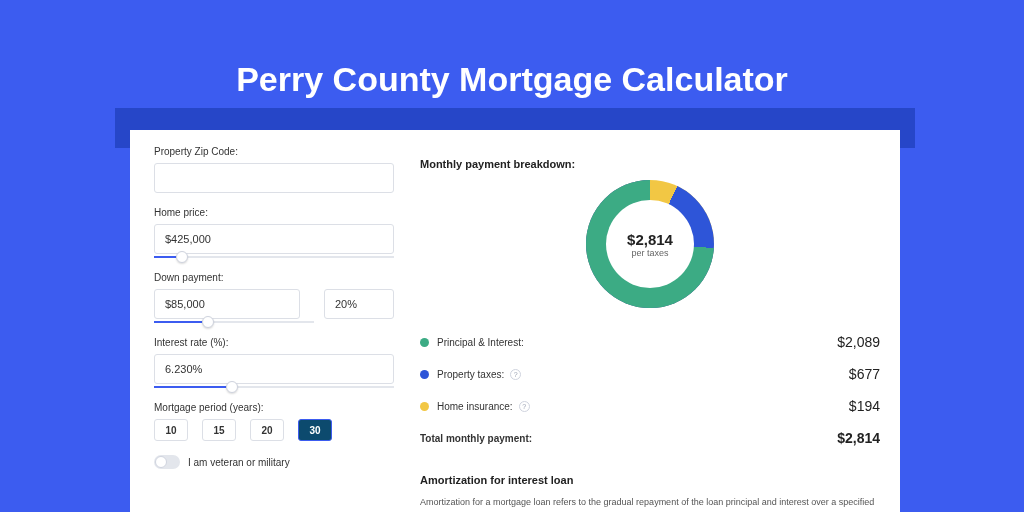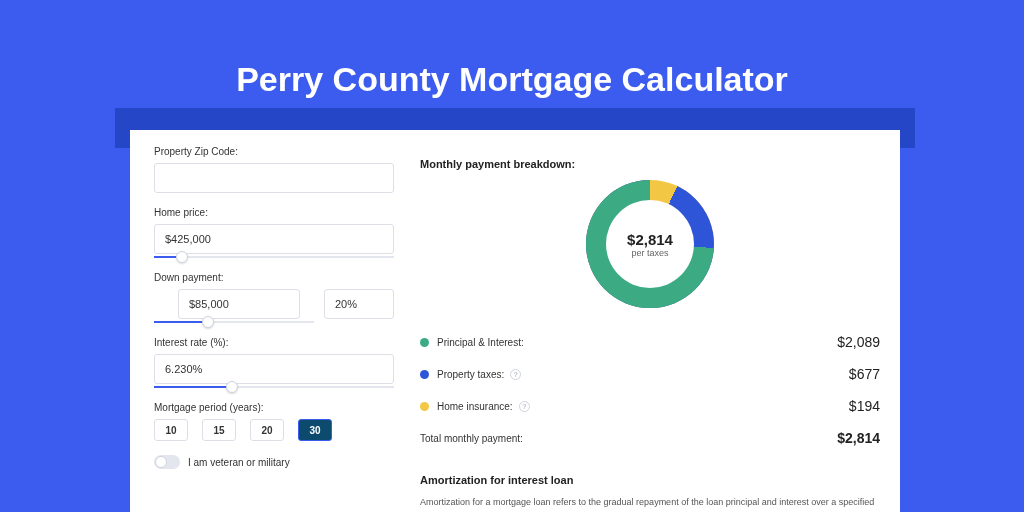--- a/index.html
+++ b/index.html
@@ -40,21 +40,21 @@
 
   .track {
     position: relative; height: 2px; background: #e3e6ec; margin-top: 2px; width: 100%;
   }
   .track .fill { position: absolute; top: 0; left: 0; height: 2px; background: #3c5cf0; }
   .track .thumb {
     position: absolute; top: -5px; width: 12px; height: 12px; border-radius: 50%;
     background: #fff; border: 1px solid #cfd3de; box-shadow: 0 1px 2px rgba(0,0,0,0.15);
   }
 
-  .dp-row { display: flex; gap: 24px; margin-left: 24px; }
+  .dp-row { display: flex; gap: 24px; }
   .dp-row .field { flex: 1; }
   .dp-row .pct { flex: 0 0 70px; }
 
   .period-btns { display: flex; gap: 14px; }
   .period-btn {
     width: 34px; height: 22px; border: 1px solid #dcdfe6; border-radius: 3px;
     background: #fff; font-size: 10px; color: #333; display: flex;
     align-items: center; justify-content: center; font-weight: 700; cursor: pointer;
   }
   .period-btn.active { background: #0c4a6e; color: #fff; border-color: #3c5cf0; }
@@ -78,21 +78,21 @@
     position: absolute; top: 20px; left: 20px; width: 88px; height: 88px; border-radius: 50%;
     background: #fff; display: flex; flex-direction: column; align-items: center; justify-content: center;
   }
   .donut .amt { font-size: 15px; font-weight: 700; color: #222; }
   .donut .per { font-size: 9px; color: #666; }
 
   .legend-row { display: flex; align-items: center; padding: 8px 0; border: none; }
   .legend-row .dot { width: 9px; height: 9px; border-radius: 50%; margin-right: 8px; }
   .legend-row .ltxt { font-size: 10px; color: #333; flex: 1; display: flex; align-items: center; gap: 6px; }
   .legend-row .val { font-size: 14px; color: #222; text-align: left; }
-  .legend-row.total .ltxt { font-weight: 400; }
+  .legend-row.total .ltxt { font-weight: 700; }
   .legend-row.total .val { font-weight: 700; }
 
   .info {
     width: 11px; height: 11px; border-radius: 50%; border: 1px solid #cfd3de;
     font-size: 7px; color: #9aa1b1; display: inline-flex; align-items: center; justify-content: center;
   }
 
   .amort-title { font-size: 11px; font-weight: 700; color: #222; margin-top: 20px; margin-bottom: 10px; }
   .amort-text { font-size: 9px; color: #555; line-height: 1.4; }
 </style>

